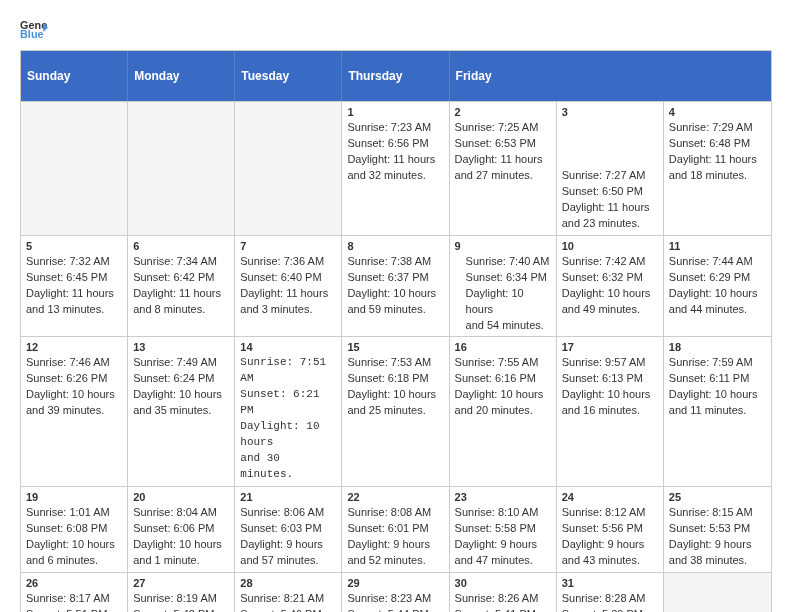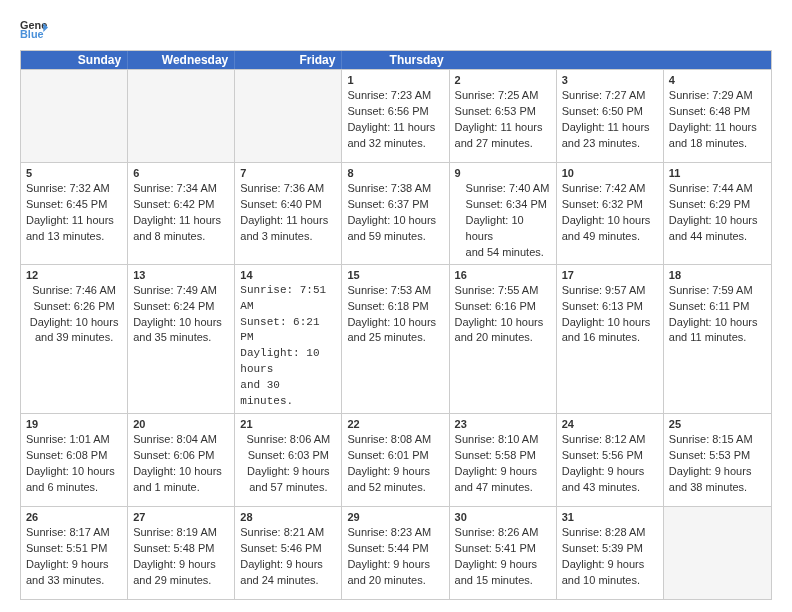--- a/index.html
+++ b/index.html
@@ -53,22 +53,22 @@
     }
     .cal-header-row {
       display: grid;
       grid-template-columns: repeat(7, 1fr);
       background: #3a6bc4;
     }
     .cal-header-cell {
       color: #fff;
       font-size: 12px;
       font-weight: bold;
-      padding: 2px 6px;
-      text-align: right;
+      padding: 18px 6px;
+      text-align: left;
       border-right: 1px solid #5580cc;
     }
     .cal-header-cell:last-child { border-right: none; }
     .cal-body {
       flex: 1;
       display: flex;
       flex-direction: column;
     }
     .cal-row {
       display: grid;
@@ -112,23 +112,24 @@
     </div>
     <div class="title-block">
       <div class="month-title"></div>
       <div class="location-title"></div>
     </div>
   </div>
 
   <div class="calendar">
     <div class="cal-header-row" id="cal-header">
         <div class="cal-header-cell">Sunday</div>
-        <div class="cal-header-cell">Wednesday</div>
+        <div class="cal-header-cell">Monday</div>
+        <div class="cal-header-cell">Tuesday</div>
+        <div class="cal-header-cell">Thursday</div>
         <div class="cal-header-cell">Friday</div>
-        <div class="cal-header-cell">Thursday</div>
       </div>
     <div class="cal-body" id="cal-body">
         <div class="cal-row">
           <div class="cal-cell empty"></div>
           <div class="cal-cell empty"></div>
           <div class="cal-cell empty"></div>
           <div class="cal-cell">
             <div class="day-num">1</div>
             <div class="cell-text" style="white-space: pre-line;">Sunrise: 7:23 AM
 Sunset: 6:56 PM
@@ -137,21 +138,21 @@
           </div>
           <div class="cal-cell">
             <div class="day-num">2</div>
             <div class="cell-text" style="white-space: pre-line;">Sunrise: 7:25 AM
 Sunset: 6:53 PM
 Daylight: 11 hours
 and 27 minutes.</div>
           </div>
           <div class="cal-cell">
             <div class="day-num">3</div>
-            <div class="cell-text" style="white-space: pre-line;">Sunrise: 7:27 AM
+            <div class="cell-text" style="white-space: pre-line; margin-top: 48px;">Sunrise: 7:27 AM
 Sunset: 6:50 PM
 Daylight: 11 hours
 and 23 minutes.</div>
           </div>
           <div class="cal-cell">
             <div class="day-num">4</div>
             <div class="cell-text" style="white-space: pre-line;">Sunrise: 7:29 AM
 Sunset: 6:48 PM
 Daylight: 11 hours
 and 18 minutes.</div>
@@ -204,21 +205,21 @@
             <div class="day-num">11</div>
             <div class="cell-text" style="white-space: pre-line;">Sunrise: 7:44 AM
 Sunset: 6:29 PM
 Daylight: 10 hours
 and 44 minutes.</div>
           </div>
         </div>
         <div class="cal-row">
           <div class="cal-cell">
             <div class="day-num">12</div>
-            <div class="cell-text" style="white-space: pre-line; text-align: center;">Sunrise: 7:46 AM
+            <div class="cell-text" style="white-space: pre-line;">Sunrise: 7:46 AM
 Sunset: 6:26 PM
 Daylight: 10 hours
 and 39 minutes.</div>
           </div>
           <div class="cal-cell">
             <div class="day-num">13</div>
             <div class="cell-text" style="white-space: pre-line;">Sunrise: 7:49 AM
 Sunset: 6:24 PM
 Daylight: 10 hours
 and 35 minutes.</div>
@@ -269,21 +270,21 @@
           </div>
           <div class="cal-cell">
             <div class="day-num">20</div>
             <div class="cell-text" style="white-space: pre-line;">Sunrise: 8:04 AM
 Sunset: 6:06 PM
 Daylight: 10 hours
 and 1 minute.</div>
           </div>
           <div class="cal-cell">
             <div class="day-num">21</div>
-            <div class="cell-text" style="white-space: pre-line; text-align: center;">Sunrise: 8:06 AM
+            <div class="cell-text" style="white-space: pre-line;">Sunrise: 8:06 AM
 Sunset: 6:03 PM
 Daylight: 9 hours
 and 57 minutes.</div>
           </div>
           <div class="cal-cell">
             <div class="day-num">22</div>
             <div class="cell-text" style="white-space: pre-line;">Sunrise: 8:08 AM
 Sunset: 6:01 PM
 Daylight: 9 hours
 and 52 minutes.</div>

